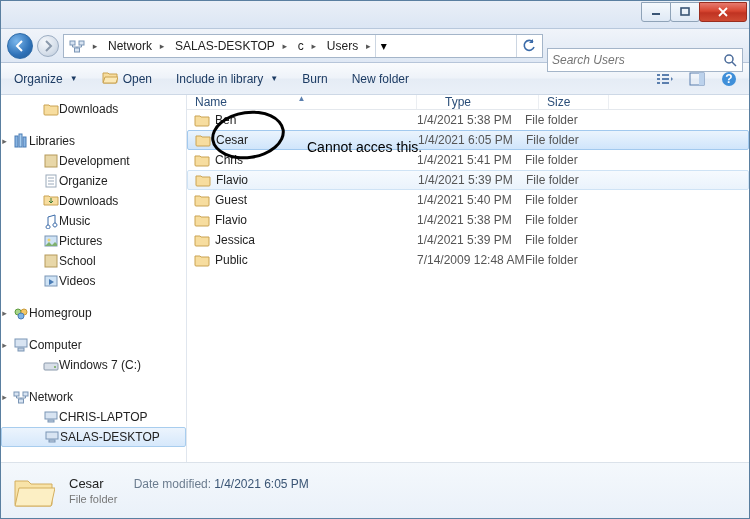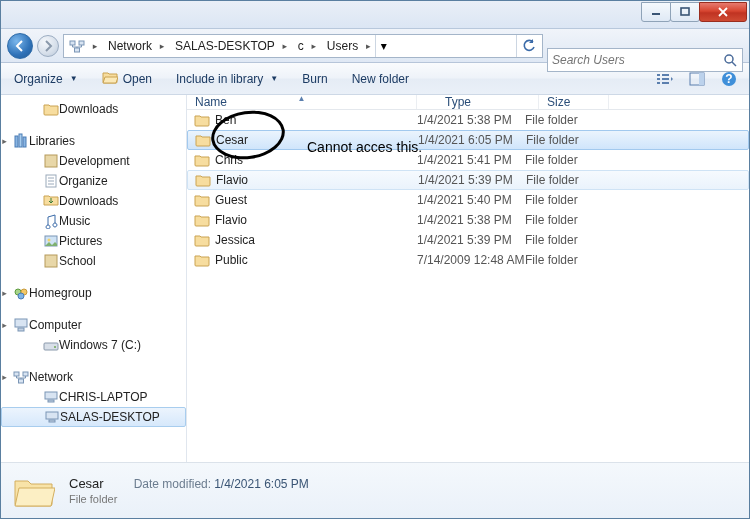--- a/index.html
+++ b/index.html
@@ -262,20 +262,29 @@
           <span>Pictures</span>
         </div>
         <div class="nav-item child">
           <span class="nicon">
             <svg width="16" height="16" viewBox="0 0 16 16">
               <rect x="2" y="2" width="12" height="12" fill="#e8d7a8" stroke="#b59a5a"></rect>
             </svg>
           </span>
           <span>School</span>
         </div>
+        <div class="nav-item child">
+          <span class="nicon">
+            <svg width="16" height="16" viewBox="0 0 16 16">
+              <rect x="2" y="3" width="12" height="10" fill="#cfe3f5" stroke="#7a95b5"></rect>
+              <path d="M6 6 v6 l5 -3 z" fill="#4a7cb5"></path>
+            </svg>
+          </span>
+          <span>Videos</span>
+        </div>
       </div>
     <div class="nav-sep"></div>
     <div class="nav-item nav-group">
         <span class="exp">▸</span>
         <span class="nicon">
           <svg width="16" height="16" viewBox="0 0 16 16">
             <circle cx="5" cy="7" r="3" fill="#a8d48a" stroke="#5d9c3f"></circle>
             <circle cx="11" cy="7" r="3" fill="#f2c867" stroke="#c8993a"></circle>
             <circle cx="8" cy="11" r="3" fill="#7eb4e5" stroke="#4a7cb5"></circle>
           </svg>

